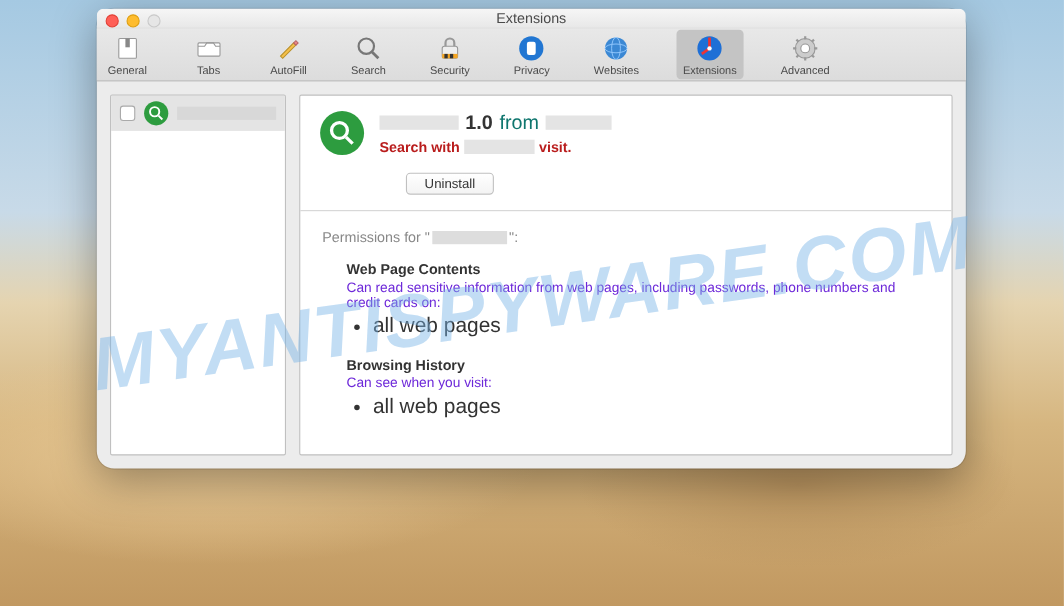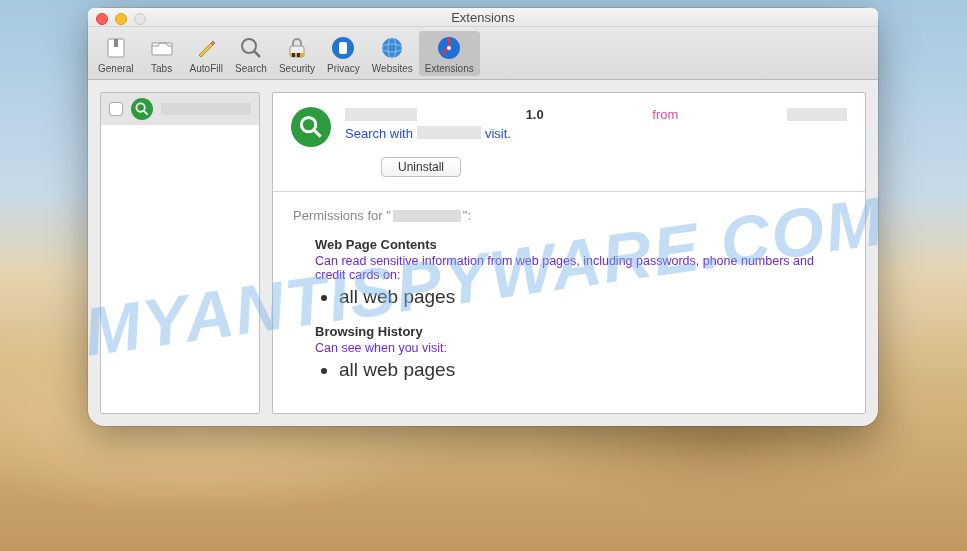--- a/index.html
+++ b/index.html
@@ -79,20 +79,21 @@
       font-size: 13px;
       color: #4a4a4a;
     }
     .toolbar {
       height: 60px;
       display: flex;
       align-items: center;
       padding: 0 4px;
       background: linear-gradient(#e8e8e8, #dcdcdc);
       border-bottom: 1px solid #b8b8b8;
+      gap: 28px;
     }
     .tool-item {
       display: flex;
       flex-direction: column;
       align-items: center;
       padding: 3px 6px 2px 6px;
       border-radius: 4px;
       cursor: default;
       min-width: 44px;
     }
@@ -175,40 +176,40 @@
       justify-content: center;
       flex-shrink: 0;
     }
     .detail-info {
       flex: 1;
     }
     .detail-title-row {
       display: flex;
       align-items: center;
       gap: 6px;
-      font-size: 13px;
+      font-size: 18px;
       color: #333;
       margin-bottom: 4px;
-      justify-content: space-between;
     }
     .blur-chip {
       background: #e4e4e4;
       height: 13px;
       display: inline-block;
     }
     .detail-desc {
       font-size: 13px;
-      color: #1d4ed8;
-      display: flex;
-      align-items: flex-start;
+      color: #b91c1c;
+      display: flex;
+      align-items: center;
       gap: 4px;
       margin-bottom: 16px;
+      font-weight: bold;
     }
     .uninstall-row {
-      margin-left: 36px;
+      margin-left: 24px;
       margin-top: 4px;
     }
     .btn {
       font-size: 12px;
       padding: 2px 16px;
       background: linear-gradient(#fff, #f3f3f3);
       border: 1px solid #c0c0c0;
       border-radius: 4px;
       color: #333;
     }
@@ -333,20 +334,39 @@
     </div>
     <div class="tool-item active">
       <div class="tool-icon">
         <svg width="26" height="26" viewBox="0 0 26 26">
             <circle cx="13" cy="13" r="11" fill="#1e6fd6"></circle>
             <path d="M13 3 L13 13 L6 18" stroke="#e33" stroke-width="2.5" fill="none"></path>
             <circle cx="13" cy="13" r="2" fill="#fff"></circle>
           </svg>
       </div>
       <span class="tool-label">Extensions</span>
+    </div>
+    <div class="tool-item">
+      <div class="tool-icon">
+        <svg width="26" height="26" viewBox="0 0 26 26">
+            <circle cx="13" cy="13" r="9" fill="#ccc" stroke="#999"></circle>
+            <circle cx="13" cy="13" r="4" fill="#fff" stroke="#999"></circle>
+            <g stroke="#999" stroke-width="2">
+              <line x1="13" y1="2" x2="13" y2="5"></line>
+              <line x1="13" y1="21" x2="13" y2="24"></line>
+              <line x1="2" y1="13" x2="5" y2="13"></line>
+              <line x1="21" y1="13" x2="24" y2="13"></line>
+              <line x1="5" y1="5" x2="7" y2="7"></line>
+              <line x1="19" y1="19" x2="21" y2="21"></line>
+              <line x1="5" y1="21" x2="7" y2="19"></line>
+              <line x1="19" y1="7" x2="21" y2="5"></line>
+            </g>
+          </svg>
+      </div>
+      <span class="tool-label">Advanced</span>
     </div>
   </div>
 
   <div class="content">
     <div class="sidebar">
       <div class="sidebar-item">
         <div class="checkbox"></div>
         <div class="ext-icon">
           <svg width="14" height="14" viewBox="0 0 20 20">
               <circle cx="8" cy="8" r="6" fill="none" stroke="#fff" stroke-width="2.5"></circle>
@@ -362,21 +382,21 @@
         <div class="detail-icon">
           <svg width="24" height="24" viewBox="0 0 20 20">
               <circle cx="8" cy="8" r="6" fill="none" stroke="#fff" stroke-width="2.5"></circle>
               <line x1="13" y1="13" x2="18" y2="18" stroke="#fff" stroke-width="2.5"></line>
             </svg>
         </div>
         <div class="detail-info">
           <div class="detail-title-row">
             <span class="blur-chip" style="width:72px"></span>
             <b>1.0</b>
-            <span style="color:#ec4899">from</span>
+            <span style="color:#0f766e">from</span>
             <span class="blur-chip" style="width:60px"></span>
           </div>
           <div class="detail-desc">
             <span>Search with</span>
             <span class="blur-chip" style="width:64px"></span>
             <span>visit.</span>
           </div>
           <div class="uninstall-row">
             <button class="btn">Uninstall</button>
           </div>

